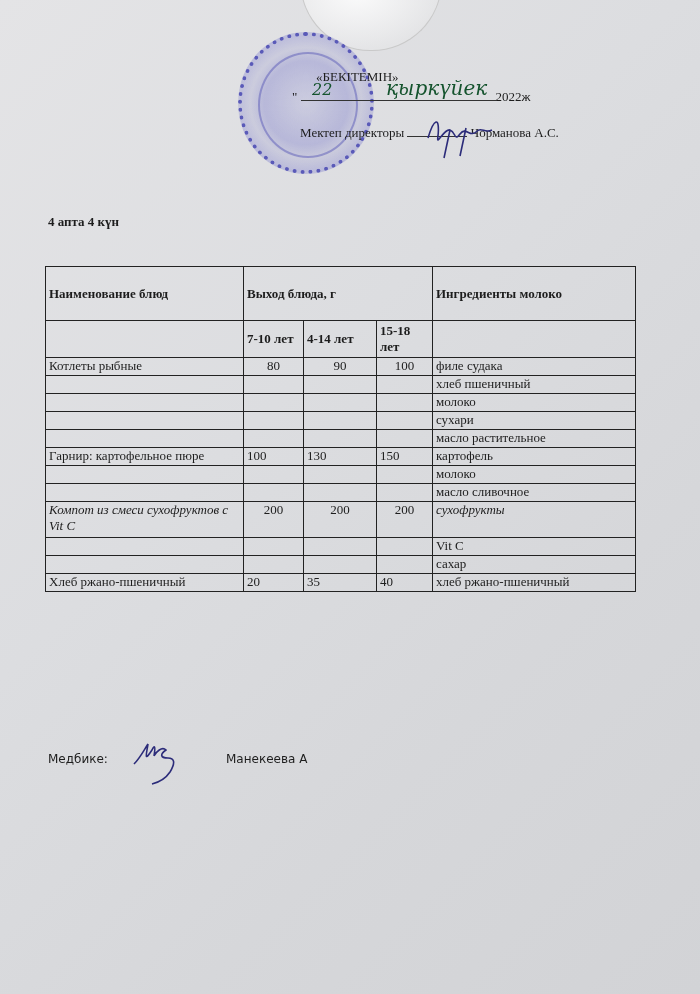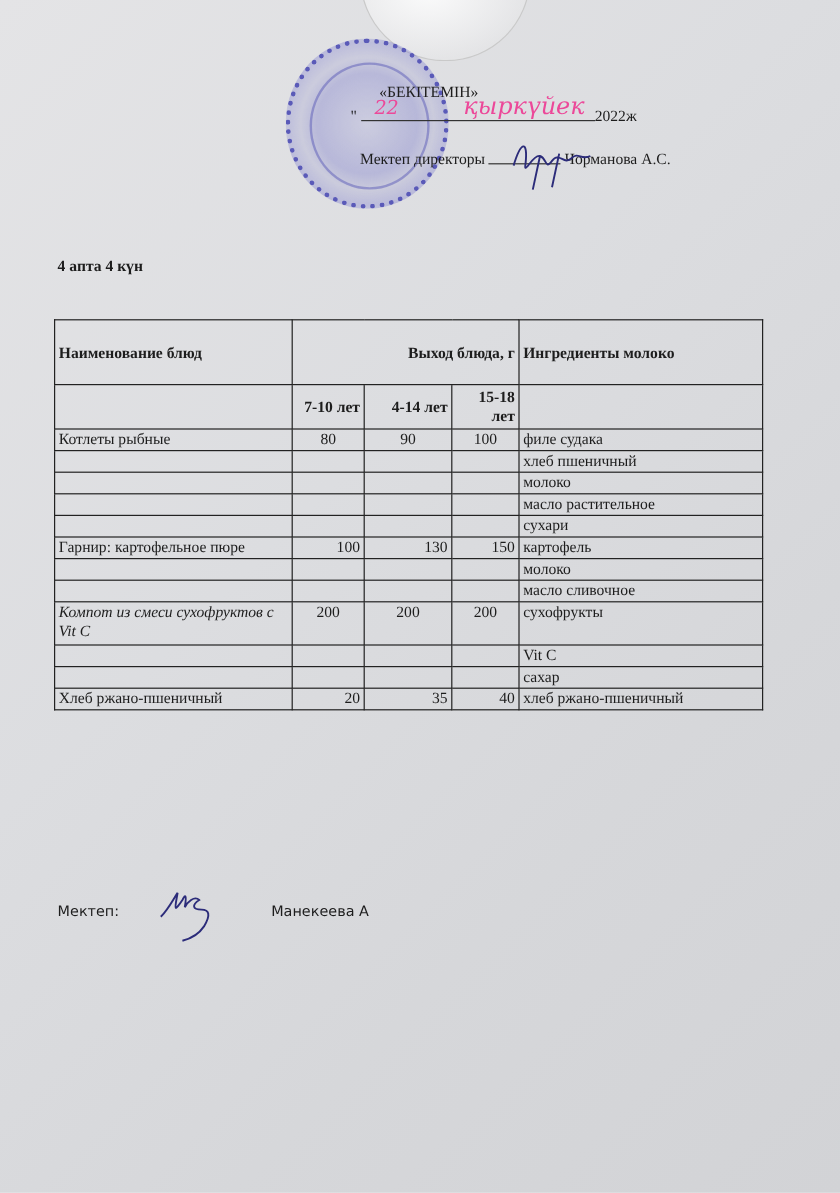--- a/index.html
+++ b/index.html
@@ -11,26 +11,26 @@
     background:radial-gradient(ellipse at 40% 30%,rgba(255,255,255,0.85),rgba(240,240,240,0.3) 70%);}
   .stamp{left:238px;top:32px;width:136px;height:142px;border-radius:50%;
     border:4px dotted #5a5ab8;box-sizing:border-box;
     background:radial-gradient(circle,rgba(120,120,210,0.18) 0%,rgba(110,110,200,0.35) 45%,rgba(90,90,190,0.15) 60%,rgba(100,100,200,0.3) 75%,rgba(255,255,255,0) 100%);}
   .stamp-inner{left:258px;top:52px;width:96px;height:102px;border-radius:50%;border:2px solid rgba(80,80,180,0.45);}
   .approve{left:316px;top:69px;font-size:13px;}
   .date-line{left:292px;top:88px;font-size:13px;}
   .date-line .blank{display:inline-block;width:195px;border-bottom:1px solid #333;height:12px;vertical-align:baseline;}
   .sig-line{left:300px;top:124px;font-size:13px;}
   .sig-line .blank{display:inline-block;width:60px;border-bottom:1px solid #333;height:12px;}
-  .hand{position:absolute;color:#ec4899;font-family:"DejaVu Serif",serif;font-style:italic;}
+  .hand{position:absolute;color:#14532d;font-family:"DejaVu Serif",serif;font-style:italic;}
   .week{left:48px;top:214px;font-size:13px;font-weight:bold;}
   table{position:absolute;left:45px;top:266px;border-collapse:collapse;font-size:13px;}
   td{border:1.5px solid #222;padding:0 3px;height:17px;line-height:16px;vertical-align:top;}
   td.h{font-weight:bold;vertical-align:middle;}
-  td.c{text-align:right;margin-left:13px;}
+  td.c{text-align:left;margin-left:13px;}
   td.r{text-align:center;}
   .medbike{left:48px;top:752px;font-family:"DejaVu Sans",sans-serif;font-size:12px;}
   .nurse{left:226px;top:752px;font-family:"DejaVu Sans",sans-serif;font-size:12px;}
 </style>
 </head>
 <body>
 
 <div class="abs glare"></div>
 
 <div class="abs stamp"></div>
@@ -98,28 +98,28 @@
         <td class="r"></td>
         <td class="r"></td>
         <td class="r"></td>
         <td>молоко</td>
       </tr>
       <tr>
         <td></td>
         <td class="r"></td>
         <td class="r"></td>
         <td class="r"></td>
-        <td>масло растительное</td>
+        <td>сухари</td>
       </tr>
       <tr>
         <td></td>
         <td class="r"></td>
         <td class="r"></td>
         <td class="r"></td>
-        <td>сухари</td>
+        <td>масло растительное</td>
       </tr>
       <tr>
         <td>Гарнир:  картофельное пюре</td>
         <td class="c">100</td>
         <td class="c">130</td>
         <td class="c">150</td>
         <td>картофель</td>
       </tr>
       <tr>
         <td></td>
@@ -133,21 +133,21 @@
         <td class="r"></td>
         <td class="r"></td>
         <td class="r"></td>
         <td>масло сливочное</td>
       </tr>
       <tr>
         <td style="height: 35px; font-style: italic;">Компот из смеси сухофруктов с Vit C</td>
         <td class="r" style="height: 35px;">200</td>
         <td class="r" style="height: 35px;">200</td>
         <td class="r" style="height: 35px;">200</td>
-        <td style="height: 35px;">сухофрукты</td>
+        <td style="height: 35px; font-style: italic;">сухофрукты</td>
       </tr>
       <tr>
         <td></td>
         <td class="r"></td>
         <td class="r"></td>
         <td class="r"></td>
         <td>Vit C</td>
       </tr>
       <tr>
         <td></td>
@@ -159,17 +159,17 @@
       <tr>
         <td>Хлеб ржано-пшеничный</td>
         <td class="c">20</td>
         <td class="c">35</td>
         <td class="c">40</td>
         <td>хлеб ржано-пшеничный</td>
       </tr>
     </tbody>
 </table>
 
-<div class="abs medbike">Мектеп:</div>
+<div class="abs medbike">Медбике:</div>
 <svg class="abs" style="left:130px;top:736px;" width="60" height="52">
   <path d="M4 28 C10 22,14 14,18 8 C16 20,14 26,22 14 C24 10,26 8,24 20 C26 16,32 10,36 14 C30 18,30 22,38 22 C44 22,46 26,40 36 C36 42,30 46,22 48" stroke="#2c2c7a" stroke-width="1.6" fill="none"></path>
 </svg>
 <div class="abs nurse">Манекеева А</div>
 
 </body></html>

